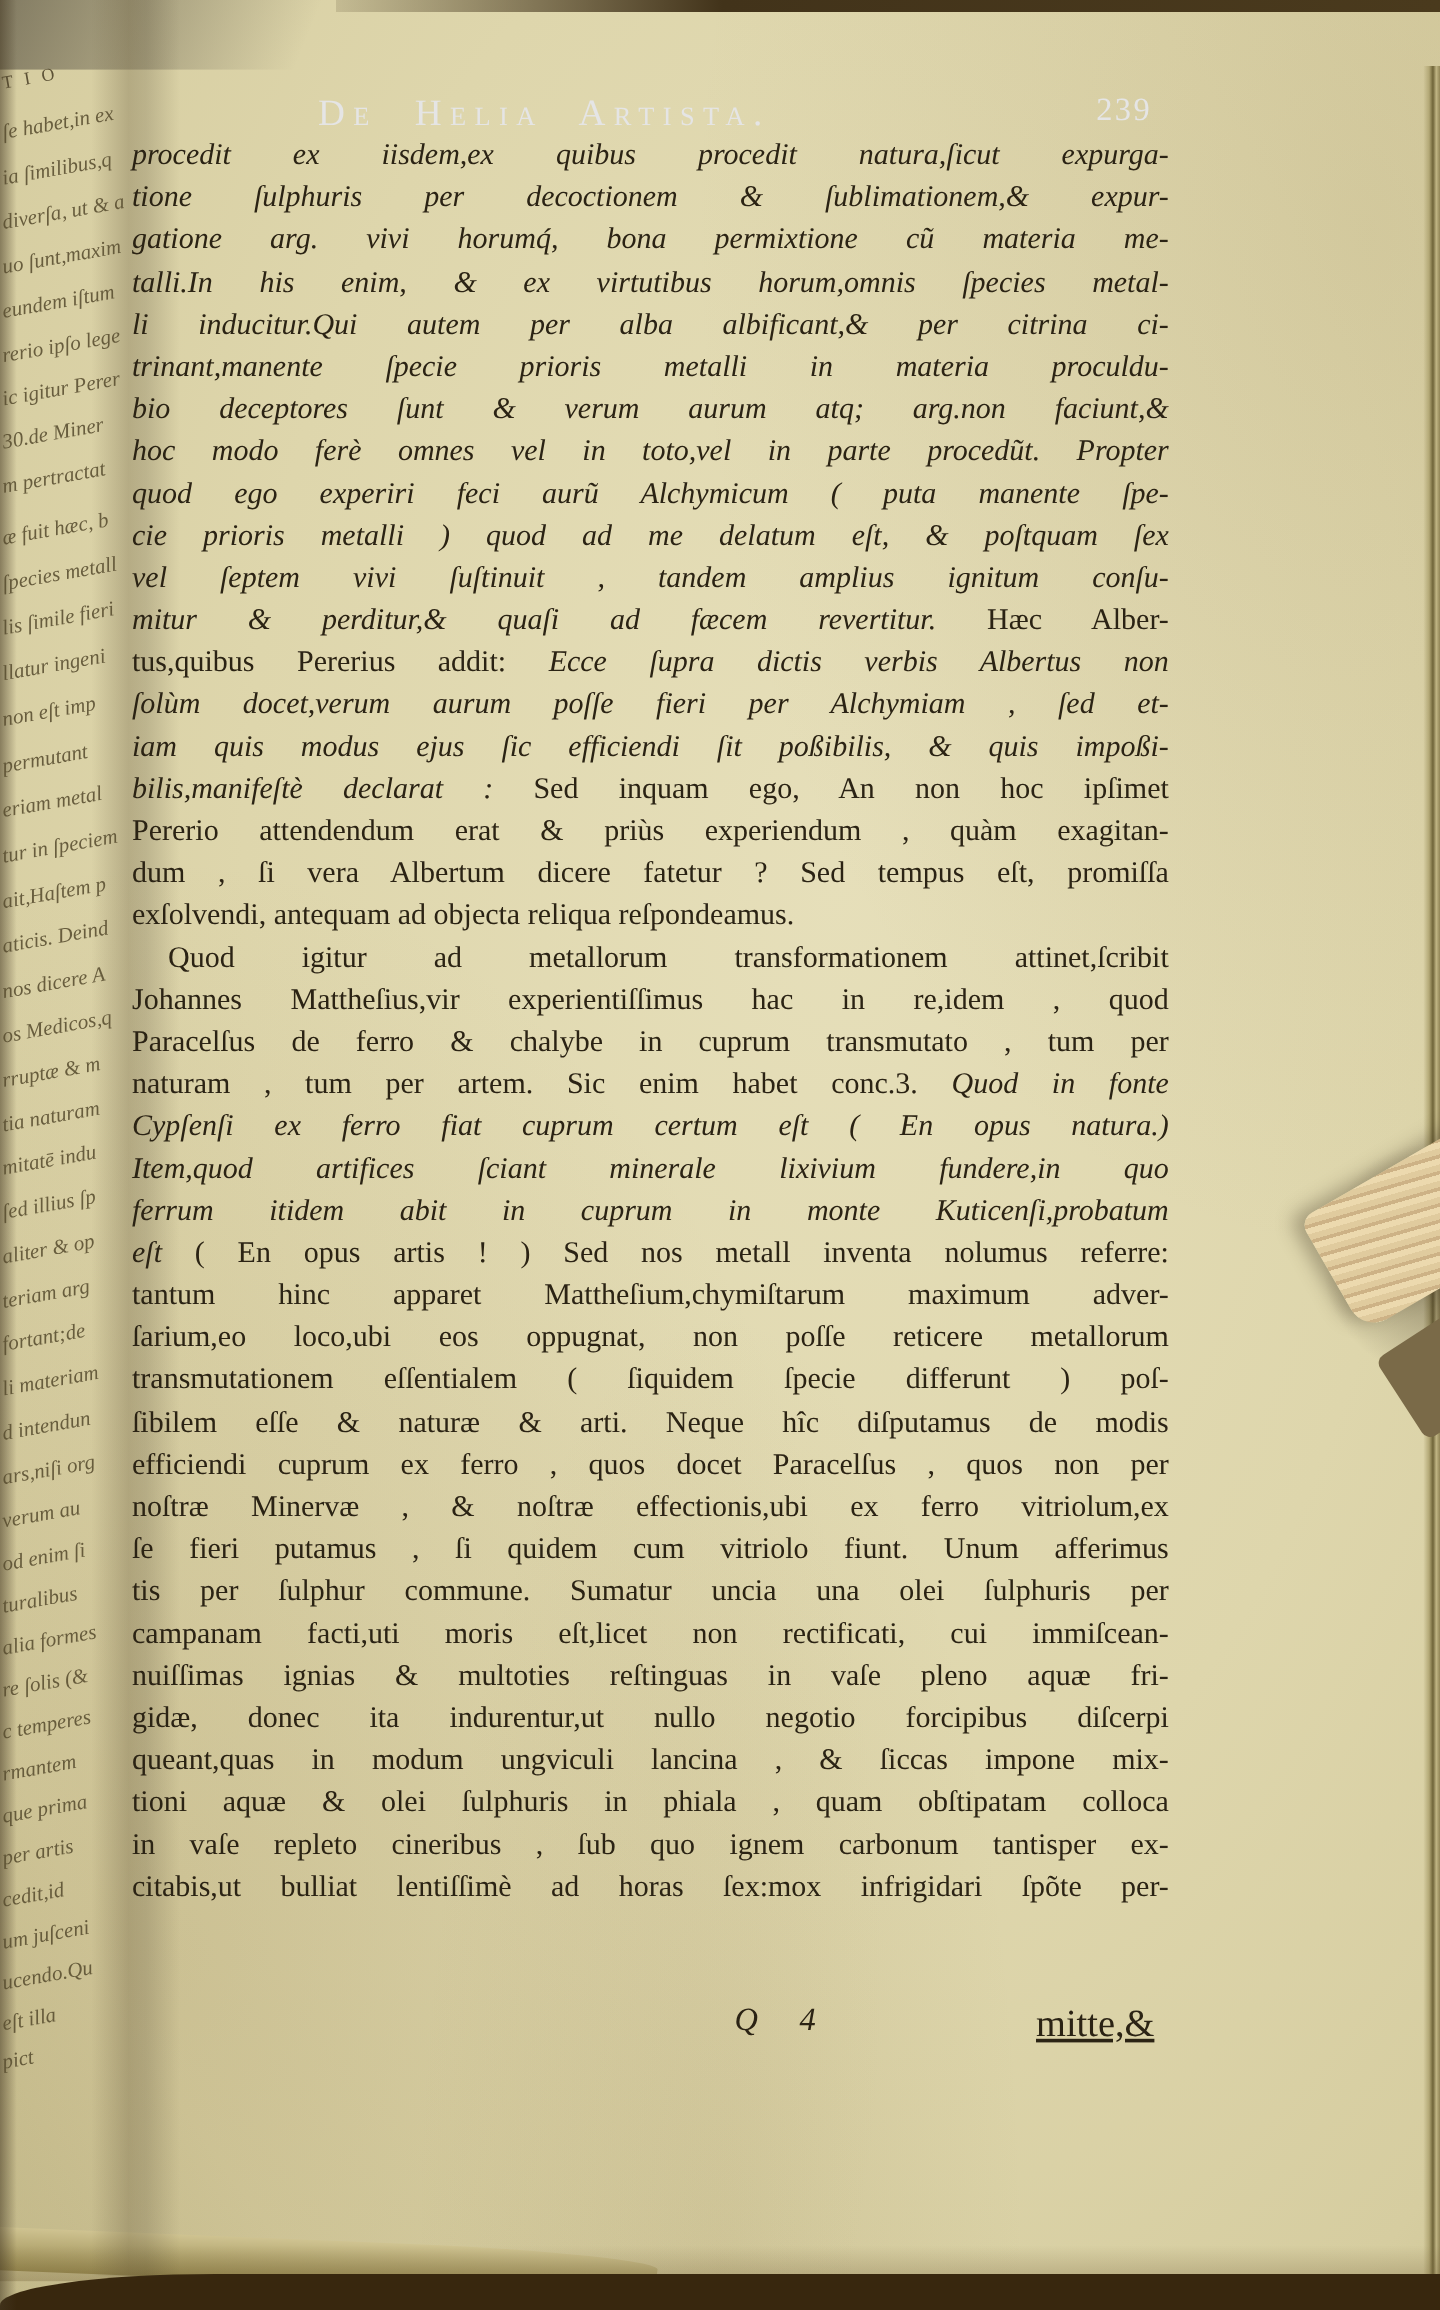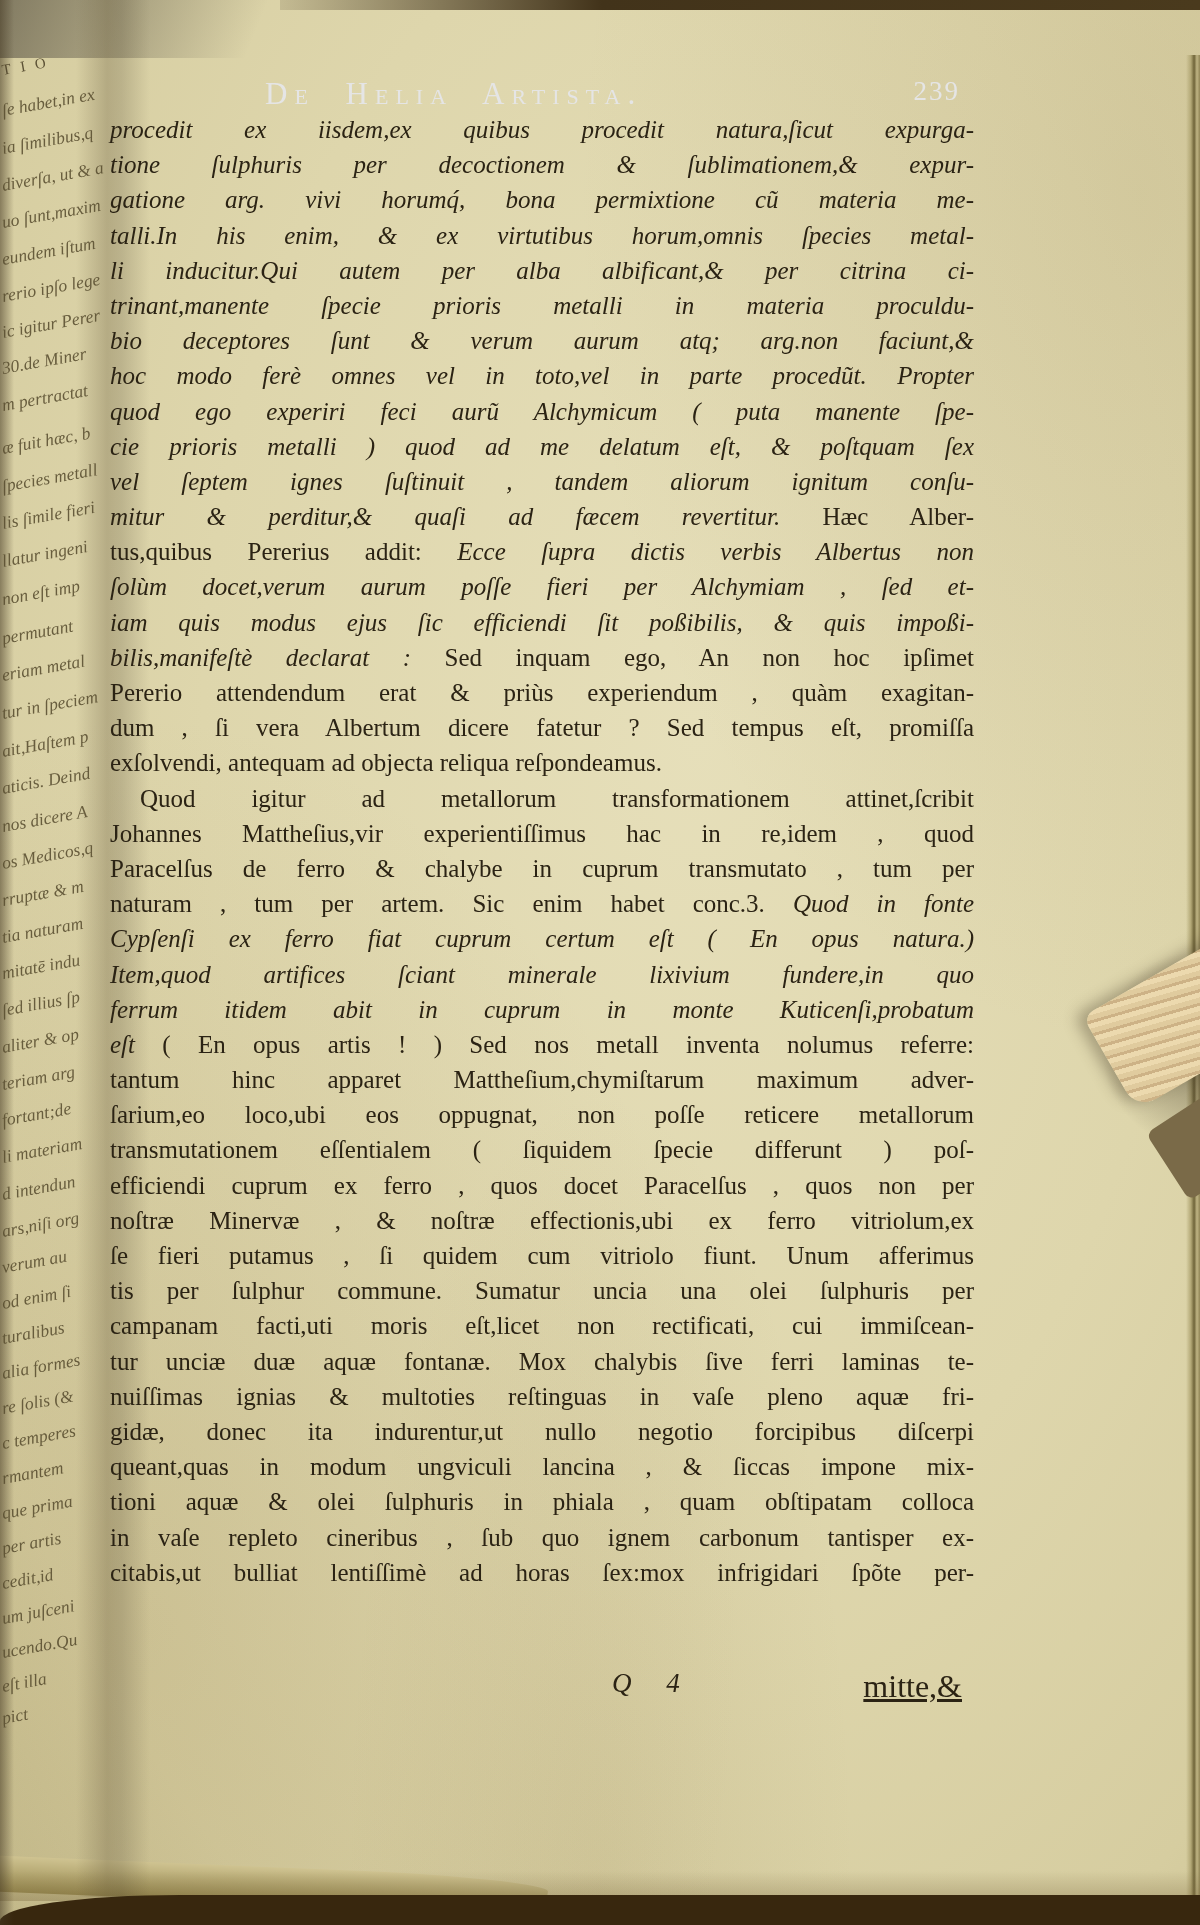--- a/index.html
+++ b/index.html
@@ -149,46 +149,46 @@
         <div class="line"><span class="it">procedit ex iisdem,ex quibus procedit natura,ſicut expurga-</span></div>
         <div class="line"><span class="it">tione ſulphuris per decoctionem &amp; ſublimationem,&amp; expur-</span></div>
         <div class="line"><span class="it">gatione arg. vivi horumq́, bona permixtione cũ materia me-</span></div>
         <div class="line"><span class="it">talli.In his enim, &amp; ex virtutibus horum,omnis ſpecies metal-</span></div>
         <div class="line"><span class="it">li inducitur.Qui autem per alba albificant,&amp; per citrina ci-</span></div>
         <div class="line"><span class="it">trinant,manente ſpecie prioris metalli in materia proculdu-</span></div>
         <div class="line"><span class="it">bio deceptores ſunt &amp; verum aurum atq; arg.non faciunt,&amp;</span></div>
         <div class="line"><span class="it">hoc modo ferè omnes vel in toto,vel in parte procedũt. Propter</span></div>
         <div class="line"><span class="it">quod ego experiri feci aurũ Alchymicum ( puta manente ſpe-</span></div>
         <div class="line"><span class="it">cie prioris metalli ) quod ad me delatum eſt, &amp; poſtquam ſex</span></div>
-        <div class="line"><span class="it">vel ſeptem ignes ſuſtinuit , tandem aliorum ignitum conſu-</span></div>
+        <div class="line"><span class="it">vel ſeptem vivi ſuſtinuit , tandem amplius ignitum conſu-</span></div>
         <div class="line"><span class="it">mitur &amp; perditur,&amp; quaſi ad fæcem revertitur. </span><span class="ro">Hæc Alber-</span></div>
         <div class="line"><span class="ro">tus,quibus Pererius addit: </span><span class="it">Ecce ſupra dictis verbis Albertus non</span></div>
         <div class="line"><span class="it">ſolùm docet,verum aurum poſſe fieri per Alchymiam , ſed et-</span></div>
         <div class="line"><span class="it">iam quis modus ejus ſic efficiendi ſit poßibilis, &amp; quis impoßi-</span></div>
         <div class="line"><span class="it">bilis,manifeſtè declarat : </span><span class="ro">Sed inquam ego, An non hoc ipſimet</span></div>
         <div class="line"><span class="ro">Pererio attendendum erat &amp; priùs experiendum , quàm exagitan-</span></div>
         <div class="line"><span class="ro">dum , ſi vera Albertum dicere fatetur ? Sed tempus eſt, promiſſa</span></div>
         <div class="line short"><span class="ro">exſolvendi, antequam ad objecta reliqua reſpondeamus.</span></div>
         <div class="line indent"><span class="ro">Quod igitur ad metallorum transformationem attinet,ſcribit</span></div>
         <div class="line"><span class="ro">Johannes Mattheſius,vir experientiſſimus hac in re,idem , quod</span></div>
         <div class="line"><span class="ro">Paracelſus de ferro &amp; chalybe in cuprum transmutato , tum per</span></div>
         <div class="line"><span class="ro">naturam , tum per artem. Sic enim habet conc.3. </span><span class="it">Quod in fonte</span></div>
         <div class="line"><span class="it">Cypſenſi ex ferro fiat cuprum certum eſt ( En opus natura.)</span></div>
         <div class="line"><span class="it">Item,quod artifices ſciant minerale lixivium fundere,in quo</span></div>
         <div class="line"><span class="it">ferrum itidem abit in cuprum in monte Kuticenſi,probatum</span></div>
         <div class="line"><span class="it">eſt </span><span class="ro">( En opus artis ! ) Sed nos metall inventa nolumus referre:</span></div>
         <div class="line"><span class="ro">tantum hinc apparet Mattheſium,chymiſtarum maximum adver-</span></div>
         <div class="line"><span class="ro">ſarium,eo loco,ubi eos oppugnat, non poſſe reticere metallorum</span></div>
         <div class="line"><span class="ro">transmutationem eſſentialem ( ſiquidem ſpecie differunt ) poſ-</span></div>
+        <div class="line"><span class="ro">ſibilem eſſe &amp; naturæ &amp; arti. Neque hîc diſputamus de modis</span></div>
         <div class="line"><span class="ro">efficiendi cuprum ex ferro , quos docet Paracelſus , quos non per</span></div>
         <div class="line"><span class="ro">noſtræ Minervæ , &amp; noſtræ effectionis,ubi ex ferro vitriolum,ex</span></div>
         <div class="line"><span class="ro">ſe fieri putamus , ſi quidem cum vitriolo fiunt. Unum afferimus</span></div>
         <div class="line"><span class="ro">tis per ſulphur commune. Sumatur uncia una olei ſulphuris per</span></div>
         <div class="line"><span class="ro">campanam facti,uti moris eſt,licet non rectificati, cui immiſcean-</span></div>
-        <div class="line"><span class="ro">tur unciæ duæ aquæ fontanæ. Mox chalybis ſive ferri laminas te-</span></div>
         <div class="line"><span class="ro">nuiſſimas ignias &amp; multoties reſtinguas in vaſe pleno aquæ fri-</span></div>
         <div class="line"><span class="ro">gidæ, donec ita indurentur,ut nullo negotio forcipibus diſcerpi</span></div>
         <div class="line"><span class="ro">queant,quas in modum ungviculi lancina , &amp; ſiccas impone mix-</span></div>
         <div class="line"><span class="ro">tioni aquæ &amp; olei ſulphuris in phiala , quam obſtipatam colloca</span></div>
         <div class="line"><span class="ro">in vaſe repleto cineribus , ſub quo ignem carbonum tantisper ex-</span></div>
         <div class="line"><span class="ro">citabis,ut bulliat lentiſſimè ad horas ſex:mox infrigidari ſpõte per-</span></div>
       </div>
     <div class="sig-row">
       <span class="sig-mark">Q 4</span>
       <span class="catchword">mitte,&amp;</span>

